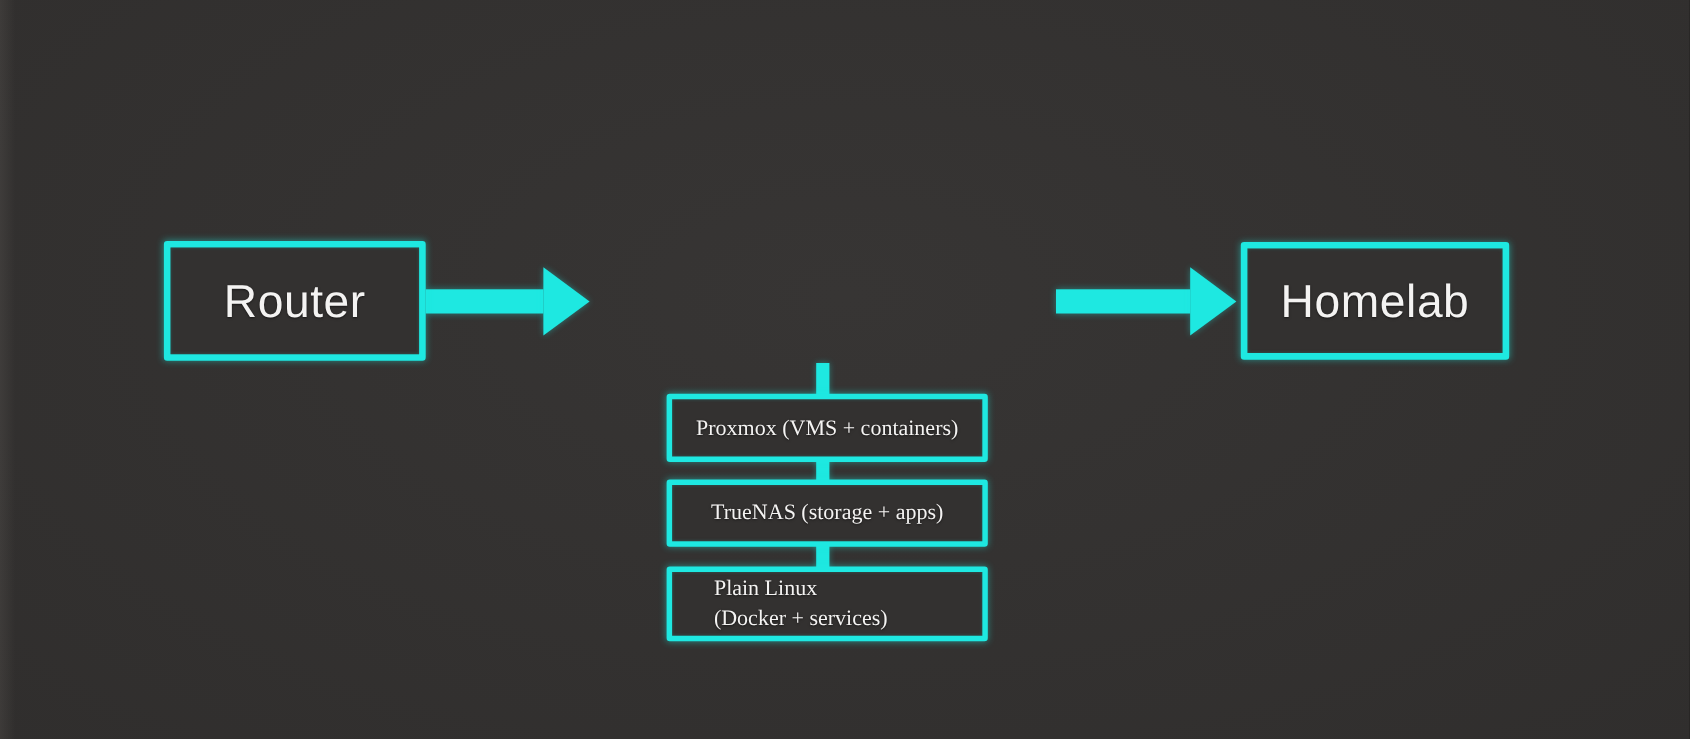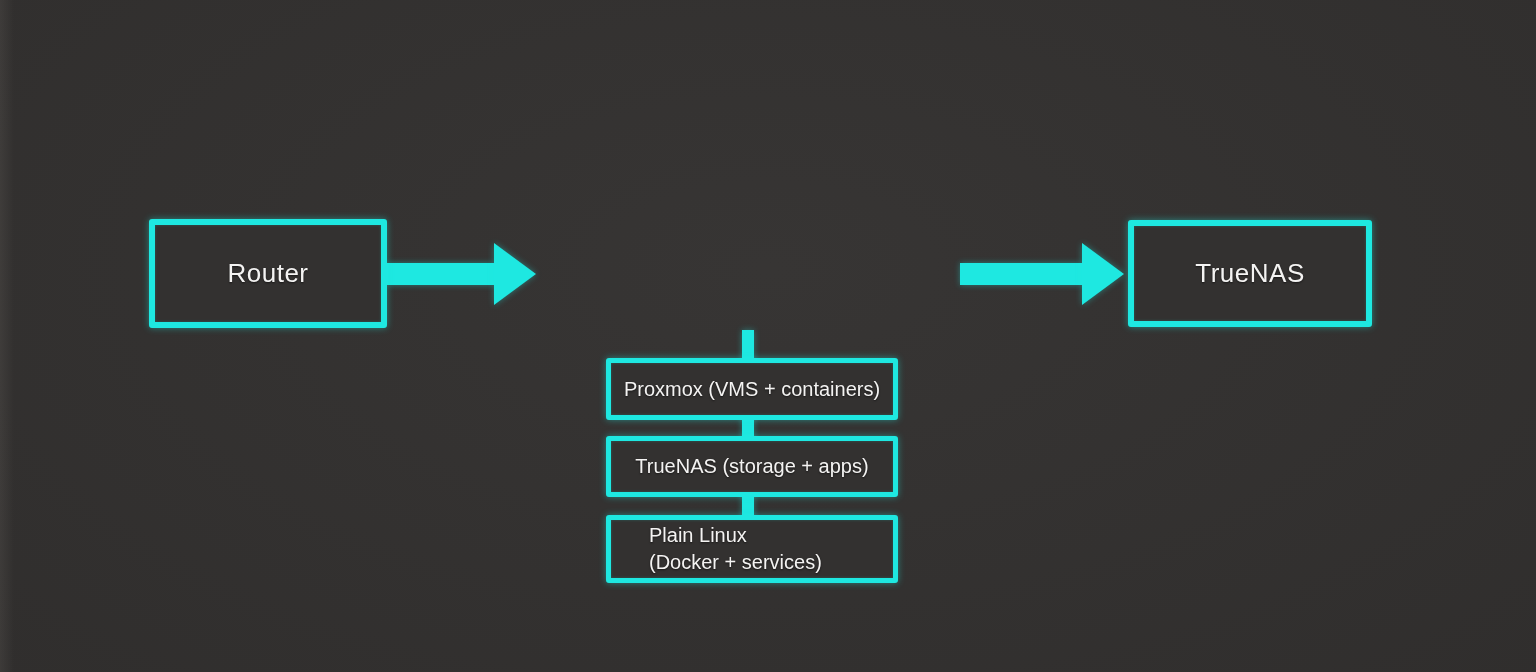--- a/index.html
+++ b/index.html
@@ -20,22 +20,22 @@
     border-radius:3px;
     background:#333130;
     color:#f4f3f2;
     display:flex;
     align-items:center;
     justify-content:center;
     box-shadow:0 0 7px rgba(30,232,225,0.45), inset 0 0 3px rgba(30,232,225,0.25);
     text-shadow:0 1px 2px rgba(0,0,0,0.55);
     z-index:2;
   }
-  .node.big{font-size:26px;letter-spacing:0.5px;}
-  .node.small{font-size:20px;border-width:5px;}
+  .node.big{font-size:42px;letter-spacing:0.5px;}
+  .node.small{font-size:20px;border-width:5px;font-family:Liberation Serif, serif;}
   #node-router  {left:149px;top:219px;width:238px;height:109px;}
   #node-homelab {left:536px;top:210px;width:424px;height:123px;}
   #node-services{left:1128px;top:220px;width:244px;height:107px;}
   #node-proxmox {left:606px;top:358px;width:292px;height:62px;}
   #node-truenas {left:606px;top:436px;width:292px;height:61px;}
   #node-plainlinux{
     left:606px;top:515px;width:292px;height:68px;
     justify-content:flex-start;
   }
   #node-plainlinux .two-line{
@@ -86,21 +86,21 @@
     <div class="head"></div>
   </div>
 
 
   <div class="arrow" id="arrow-homelab-services">
     <div class="shaft"></div>
     <div class="head"></div>
   </div>
 
   <div class="node big" id="node-services">
-    <span>TrueNAS</span>
+    <span>Homelab</span>
   </div>
 
   <div id="connector-vertical"></div>
 
   <div class="node small" id="node-proxmox">
     <span>Proxmox (VMS + containers)</span>
   </div>
 
   <div class="node small" id="node-truenas">
     <span>TrueNAS (storage + apps)</span>

